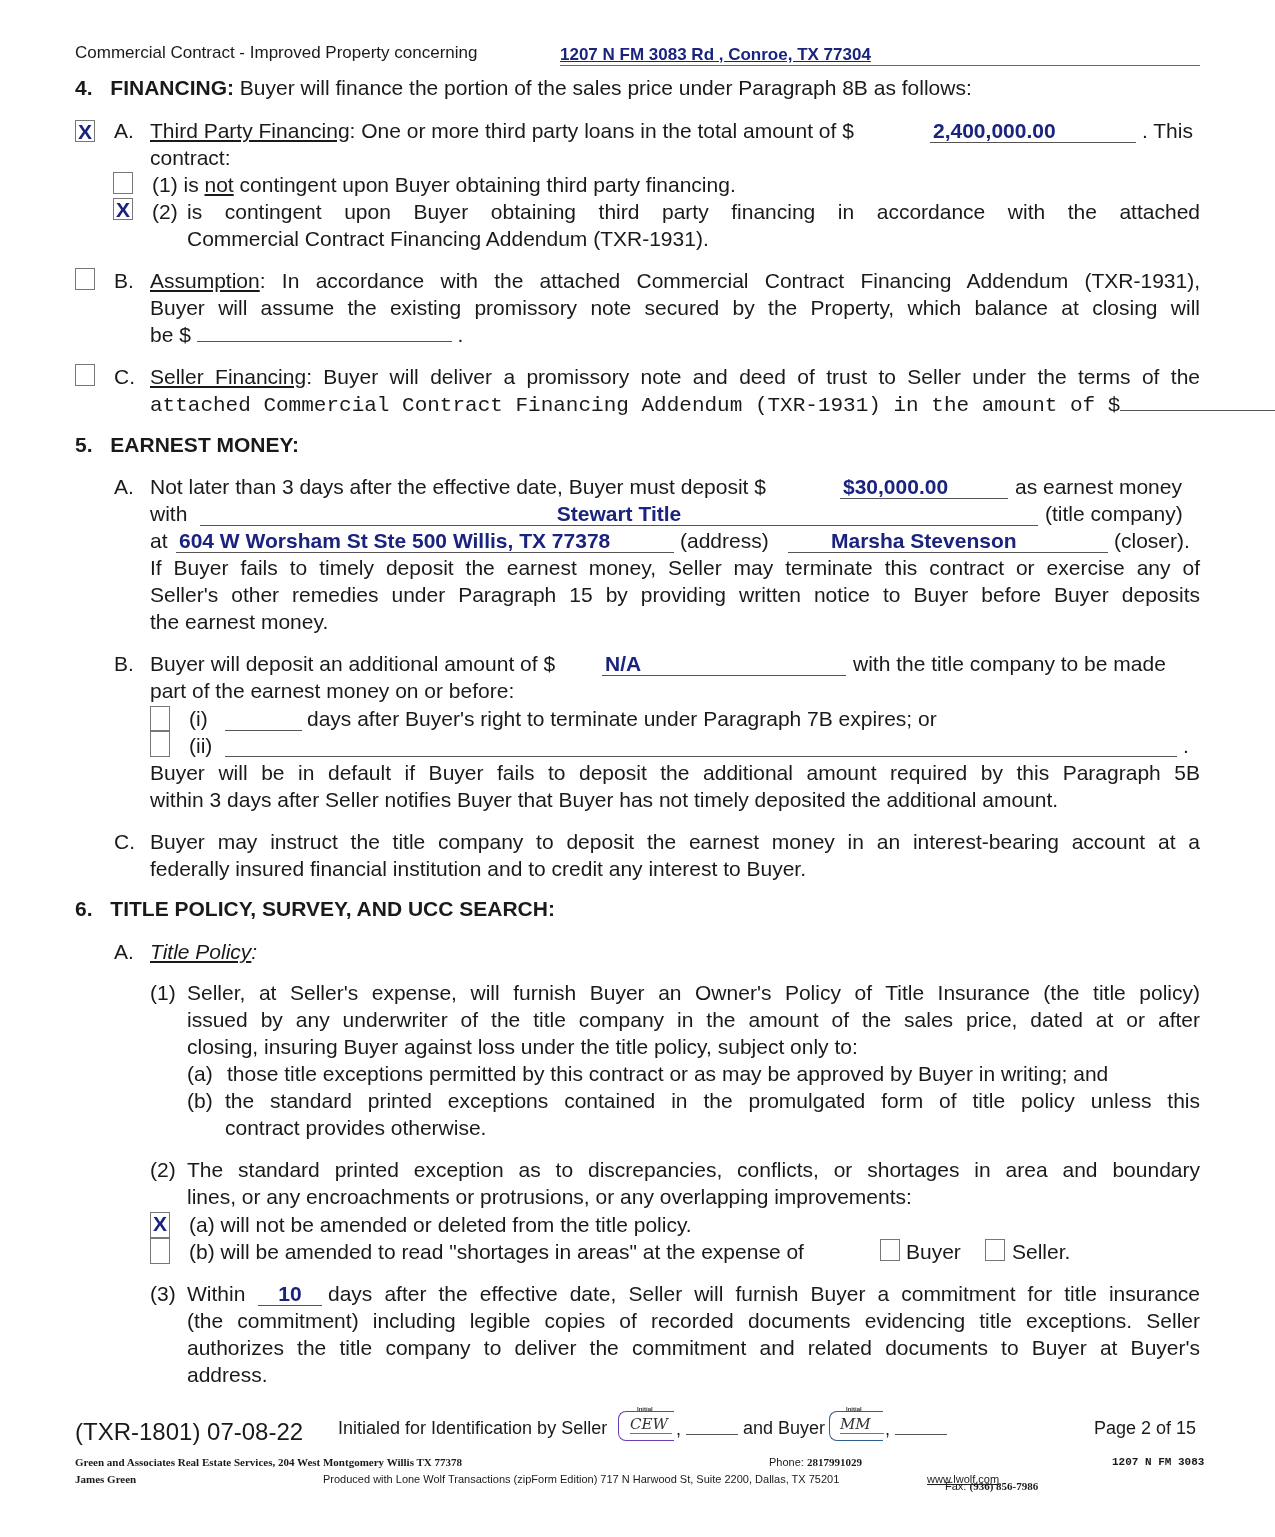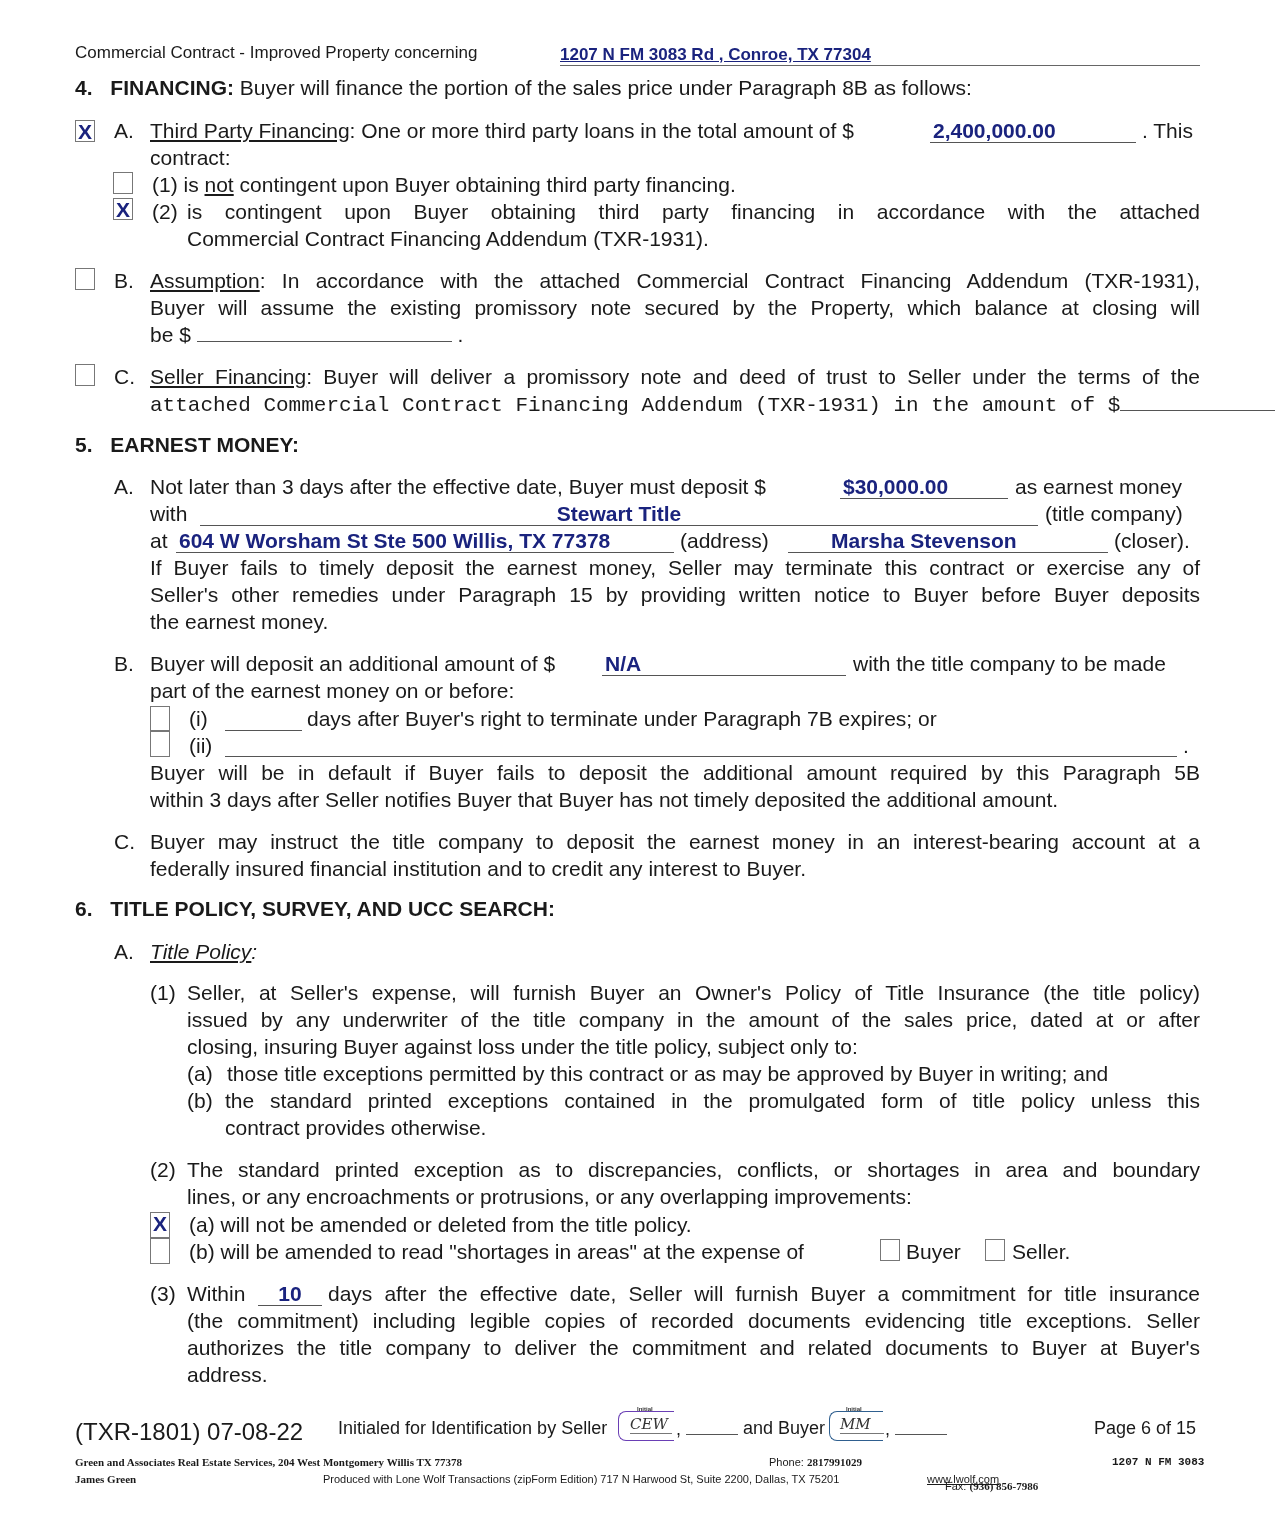--- a/index.html
+++ b/index.html
@@ -184,21 +184,21 @@
 <div class="initial-label" style="left:637px;top:1406px;">Initial</div>
 <div class="sig" style="left:630px;top:1415px;border-bottom:1px solid #777;width:42px;">CEW</div>
 <div class="abs" style="left:676px;top:1418px;font-size:18px;">, <span class="blank" style="width:52px;height:16px;"></span></div>
 <div class="abs" style="left:743px;top:1418px;font-size:18px;">and Buyer</div>
 
 <div class="initial-box" style="left:829px;top:1411px;width:54px;border-color:#2f5f8f;"></div>
 <div class="initial-label" style="left:846px;top:1406px;">Initial</div>
 <div class="sig" style="left:840px;top:1415px;border-bottom:1px solid #777;width:44px;">MM</div>
 <div class="abs" style="left:885px;top:1418px;font-size:18px;">, <span class="blank" style="width:52px;height:16px;"></span></div>
 
-<div class="abs" style="left:1094px;top:1418px;font-size:18px;">Page 6 of 15</div>
+<div class="abs" style="left:1094px;top:1418px;font-size:18px;">Page 2 of 15</div>
 
 <div class="abs serif bold" style="left:75px;top:1456px;font-size:11px;">Green and Associates Real Estate Services, 204 West Montgomery Willis TX 77378</div>
 <div class="abs" style="left:769px;top:1456px;font-size:11px;"><span>Phone:</span> <span class="serif bold">2817991029</span></div>
 <div class="abs" style="left:945px;top:1456px;font-size:11px;margin-top:24px;"><span>Fax:</span> <span class="serif bold">(936) 856-7986</span></div>
 <div class="abs serif bold" style="left:1112px;top:1456px;font-size:11px;font-family:Liberation Mono, monospace;">1207 N FM 3083</div>
 <div class="abs serif bold" style="left:75px;top:1473px;font-size:11px;">James Green</div>
 <div class="abs" style="left:323px;top:1473px;font-size:11px;">Produced with Lone Wolf Transactions (zipForm Edition) 717 N Harwood St, Suite 2200, Dallas, TX  75201</div>
 <div class="abs" style="left:927px;top:1473px;font-size:11px;text-decoration:underline;">www.lwolf.com</div>
 
 </body></html>

